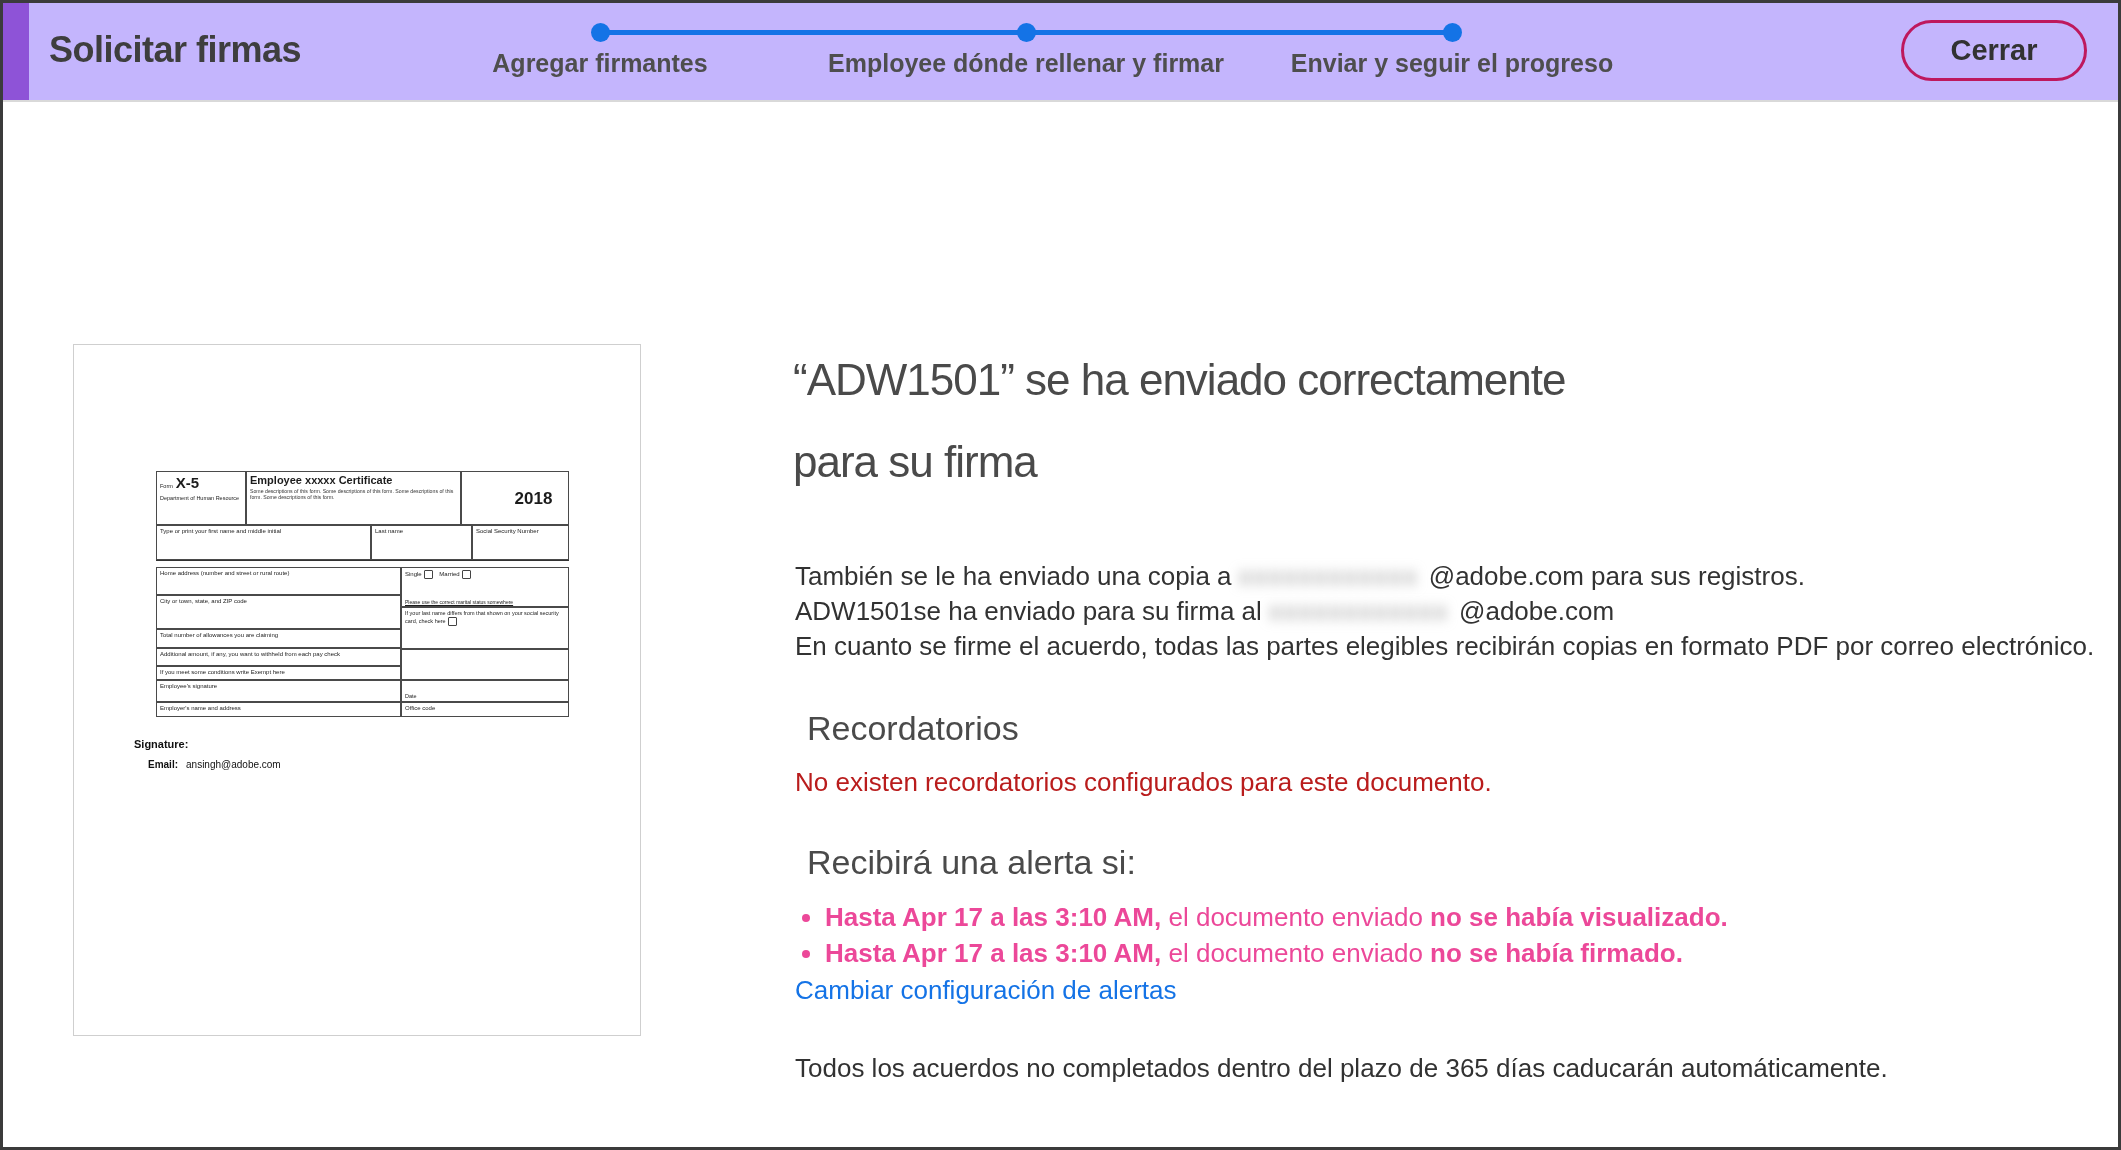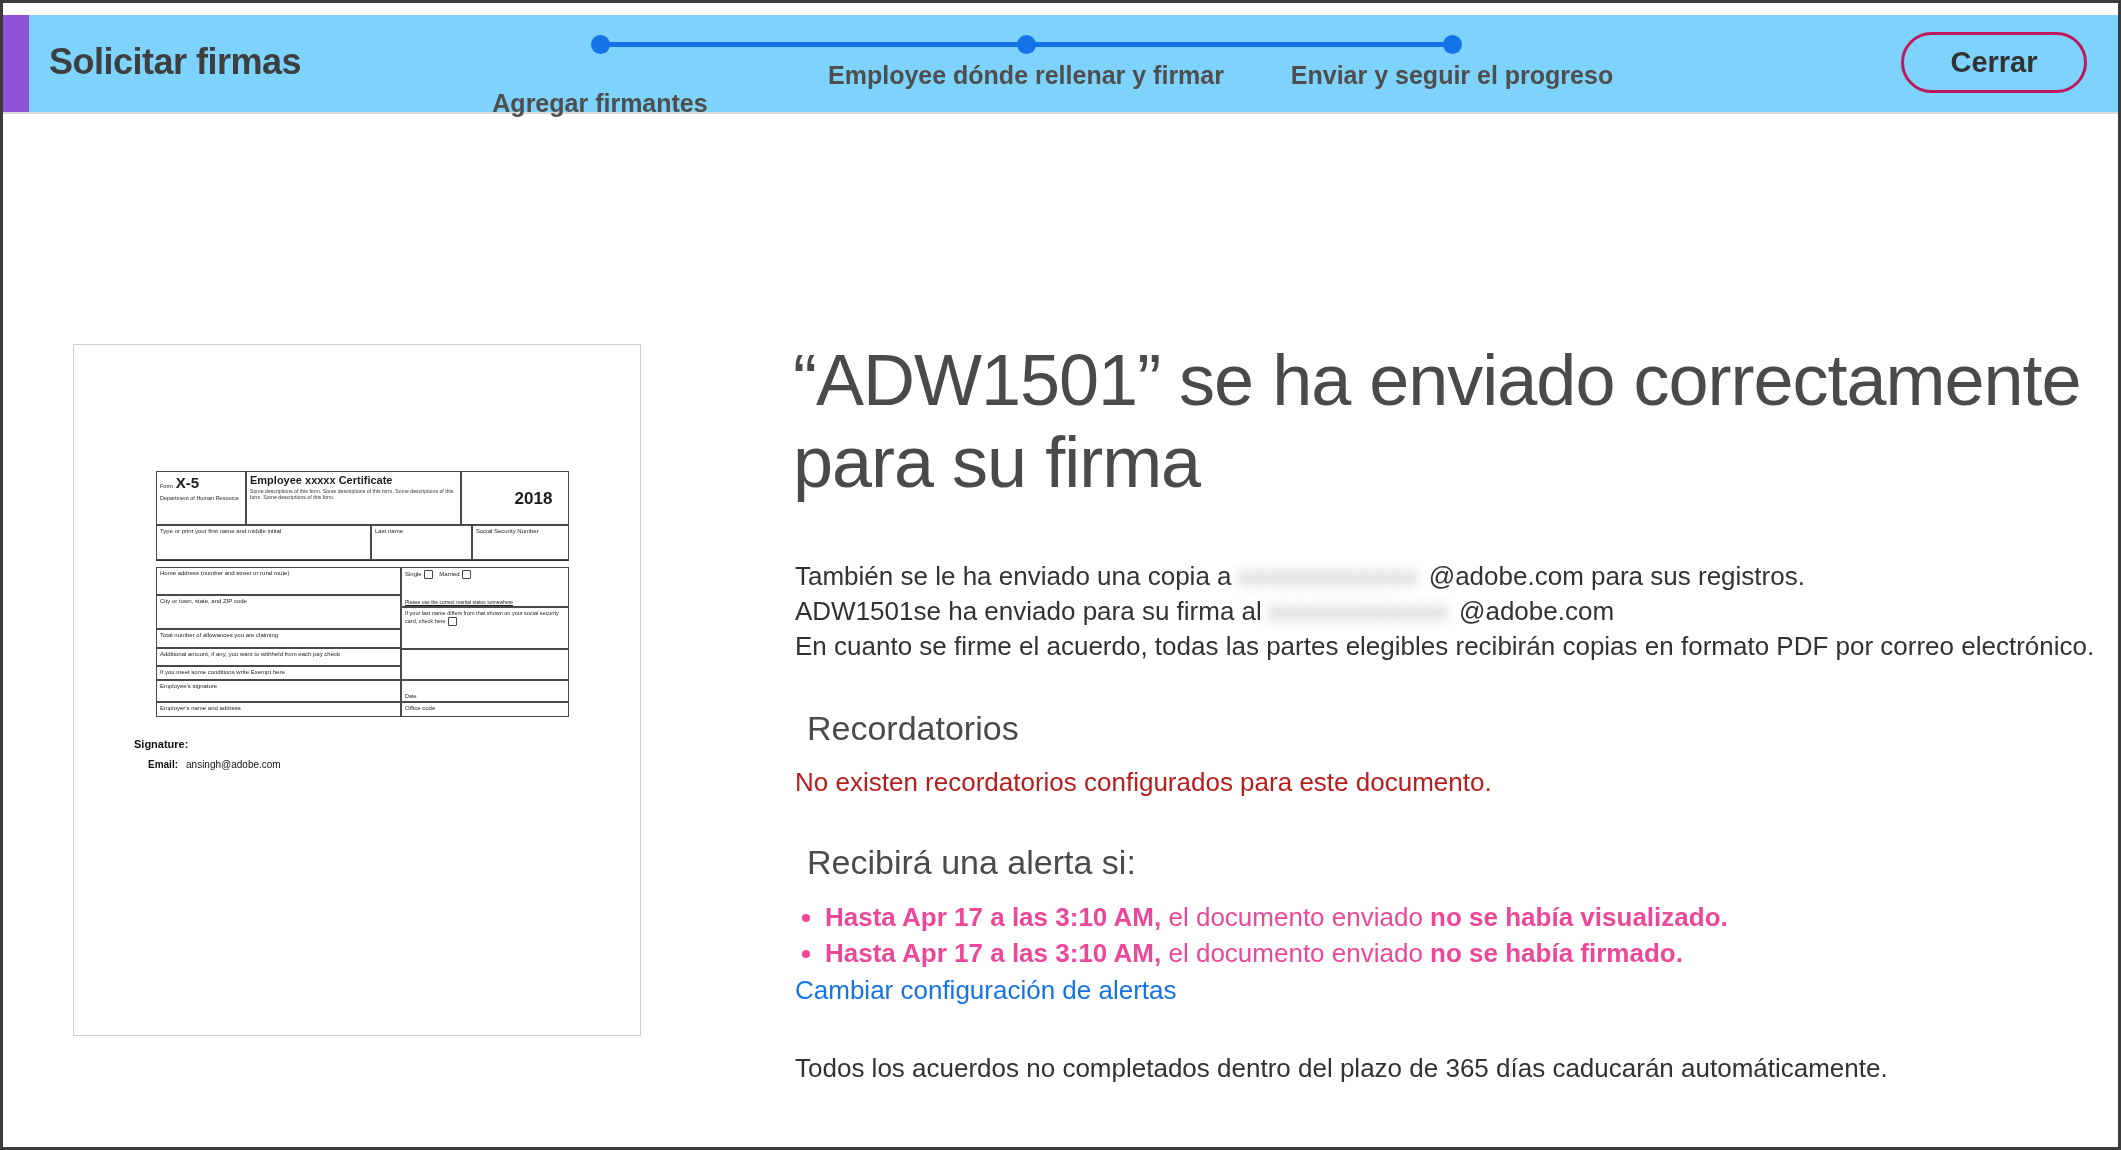--- a/index.html
+++ b/index.html
@@ -2,29 +2,29 @@
 <html style="--purple: #8E53D7; --blue: #1473E6;"><head>
 <meta charset="utf-8">
 <style>
   html,body{margin:0;padding:0;background:#e9e9e9;}
   .win{
     position:relative;width:2121px;height:1150px;box-sizing:border-box;
     background:#ffffff;border:3px solid #3b3b3b;overflow:hidden;
     font-family:"Liberation Sans", sans-serif;color:#323232;
   }
   
-  .header{position:absolute;left:0;top:12px;right:0;height:97px;background:#7dd3fc;border-bottom:2px solid #d9d9d9;}
+  .header{position:absolute;left:0;top:0;right:0;height:97px;background:#c4b5fd;border-bottom:2px solid #d9d9d9;}
   .accent-bar{position:absolute;left:0;top:0;width:26px;height:97px;background:var(--purple,#8E53D7);}
   .app-title{position:absolute;left:46px;top:26px;font-size:36px;font-weight:700;color:#3e3e3e;letter-spacing:-0.5px;white-space:nowrap;}
   .stepper{position:absolute;left:0;top:0;width:100%;height:97px;}
   .track{position:absolute;left:597px;top:27px;width:852px;height:5px;background:var(--blue,#1473E6);border-radius:3px;}
   .dot{position:absolute;top:20px;width:19px;height:19px;border-radius:50%;background:var(--blue,#1473E6);}
   .dot.d1{left:588px;} .dot.d2{left:1014px;} .dot.d3{left:1440px;}
   .step-label{position:absolute;top:46px;transform:translateX(-50%);font-size:25px;font-weight:700;color:#4e4e4e;white-space:nowrap;}
-  .sl1{left:597px;margin-top:28px;} .sl2{left:1023px;} .sl3{left:1449px;}
+  .sl1{left:597px;} .sl2{left:1023px;} .sl3{left:1449px;}
   .close-btn{
     position:absolute;right:31px;top:17px;width:186px;height:61px;box-sizing:border-box;
     border:3px solid #be185d;border-radius:33px;background:transparent;
     font-family:"Liberation Sans", sans-serif;font-size:29px;font-weight:700;color:#323232;cursor:pointer;
   }
   
   .thumb{position:absolute;left:70px;top:341px;width:566px;height:690px;background:#fff;border:1px solid #cfcfcf;}
   .form{position:absolute;left:82px;top:126px;width:413px;font-size:6px;color:#1c1c1c;line-height:1.25;}
   .frow{display:flex;box-sizing:border-box;}
   .fcell{box-sizing:border-box;border:0.8px solid #4a4a4a;padding:2px 3px;overflow:hidden;position:relative;}
@@ -37,21 +37,21 @@
   .year{font-size:17px;font-weight:600;text-align:center;line-height:50px;}
   .gap{height:6px;}
   .cb{display:inline-block;width:7px;height:7px;border:0.8px solid #444;vertical-align:middle;margin-left:2px;border-radius:1px;}
   .note-u{font-size:5px;text-decoration:underline;position:absolute;left:3px;bottom:1px;white-space:nowrap;}
   .lbl-bottom{position:absolute;left:3px;bottom:1px;font-size:5.5px;}
   .sig-label{position:absolute;left:60px;top:393px;font-size:11px;font-weight:700;color:#111;}
   .email-line{position:absolute;left:74px;top:414px;font-size:10px;color:#111;}
   .email-line b{margin-right:8px;}
   
   .content{position:absolute;left:790px;top:336px;width:1305px;}
-  .page-title{position:absolute;left:0;top:0;width:1305px;font-size:72px;font-weight:300;color:#4a4a4a;line-height:82px;letter-spacing:-1px;}
+  .page-title{position:absolute;left:0;top:0;width:1305px;font-size:44px;font-weight:300;color:#4a4a4a;line-height:82px;letter-spacing:-1px;}
   .paras{position:absolute;left:2px;top:220px;width:1300px;font-size:26px;line-height:35px;color:#323232;}
   .blur-chip{display:inline-block;filter:blur(6px);color:#9a9a9a;min-width:190px;letter-spacing:2px;}
   .h2{position:absolute;left:14px;font-size:34px;font-weight:300;color:#4a4a4a;white-space:nowrap;}
   .h2.reminders{top:370px;}
   .h2.alerts{top:504px;}
   .sub{position:absolute;left:2px;top:428px;font-size:26px;color:#b91c1c;}
   .bullets{position:absolute;left:10px;top:560px;margin:0;padding:0 0 0 22px;font-size:26px;line-height:36px;color:#ec4899;}
   .bullets li{margin:0;}
   .link{position:absolute;left:2px;top:636px;font-size:26px;color:var(--blue,#1473E6);text-decoration:none;cursor:pointer;}
   .expiry{position:absolute;left:2px;top:714px;font-size:26px;color:#323232;}

